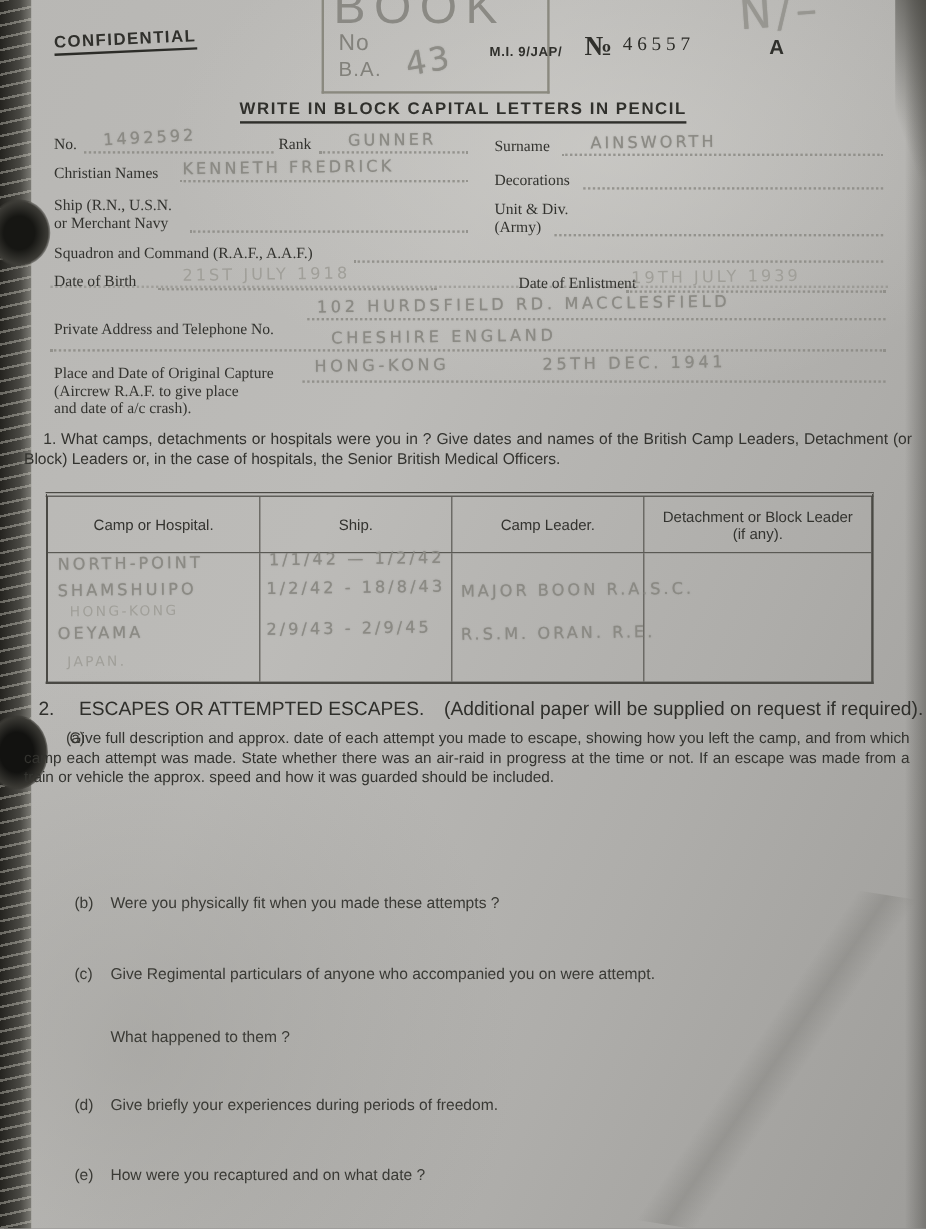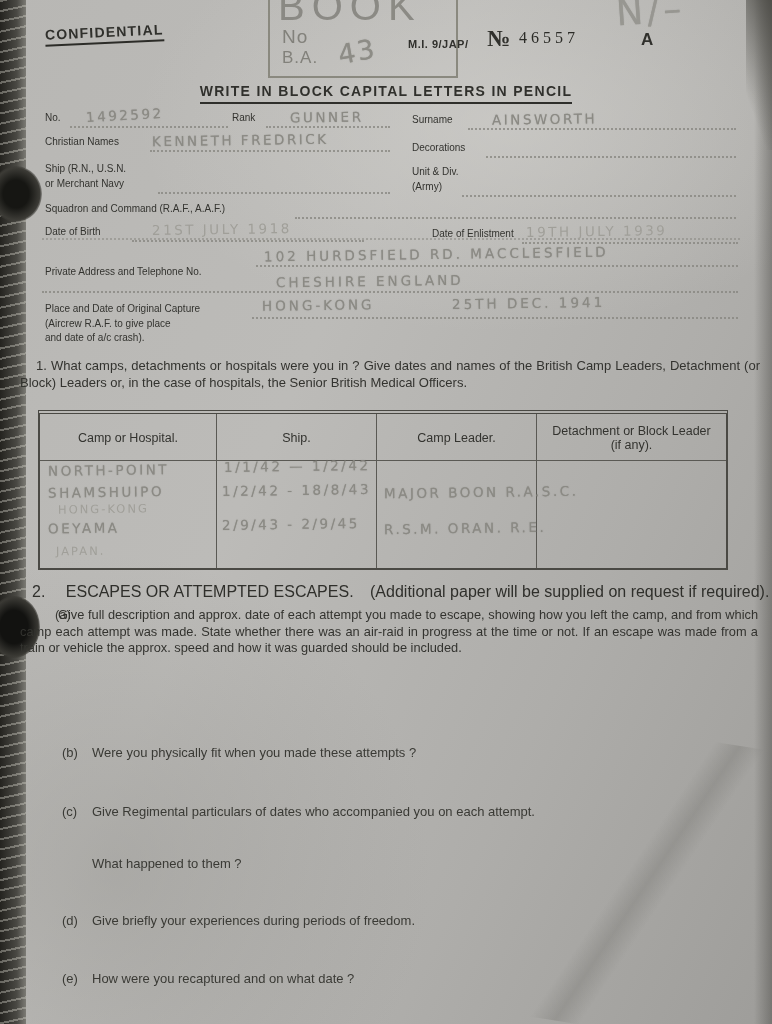--- a/index.html
+++ b/index.html
@@ -9,21 +9,21 @@
   .page{
     position:relative;width:772px;height:1024px;overflow:hidden;
     font-family:"Liberation Sans",sans-serif;color:var(--ink);
     background:
       radial-gradient(ellipse 520px 300px at 65% 12%, rgba(212,211,207,.55), transparent 70%),
       radial-gradient(ellipse 420px 420px at 15% 85%, rgba(150,149,145,.45), transparent 75%),
       linear-gradient(115deg,#b8b7b4 0%,#bcbbb8 38%,#aeadaa 70%,#9e9d9a 100%),
       #b5b4b1;
   }
   .abs{position:absolute;}
-  .lbl{font-size:10px;color:#33332f;white-space:nowrap;}
+  .lbl{font-size:13px;color:#33332f;white-space:nowrap;font-family:Liberation Serif, serif;}
   .dot{position:absolute;height:0;border-bottom:2px dotted #85847e;opacity:.75;}
   .hw{
     position:absolute;font-family:"DejaVu Sans",sans-serif;color:var(--pencil);
     letter-spacing:2.5px;font-size:13.5px;white-space:nowrap;transform:rotate(-0.8deg);
     text-shadow:0 0 1px rgba(110,110,104,.55);
   }
   .hw.faint{color:#a09f99;text-shadow:none;}
   .hw.sub{font-size:11.5px;letter-spacing:2px;}
   
   .binding{left:0;top:0;width:26px;height:1024px;
@@ -187,21 +187,21 @@
     <span class="note">(Additional paper will be supplied on request if required).</span>
   </div>
 
   <div class="tag" style="left:55px;top:607px;">(a)</div>
   <div class="para" style="left:20px;top:607px;width:738px;text-indent:38px;font-size:12.8px;line-height:16.5px;">Give full description and approx. date of each attempt you made to escape, showing how you left the camp,  and from which camp each attempt was made.  State whether there was an air-raid in progress at the time or not.  If an escape was made from a train or vehicle the approx. speed and how it was guarded should be included.</div>
 
   <div class="tag" style="left:62px;top:745px;">(b)</div>
   <div class="qtext" style="left:92px;top:745px;">Were you physically fit when you made these attempts ?</div>
 
   <div class="tag" style="left:62px;top:804px;">(c)</div>
-  <div class="qtext" style="left:92px;top:804px;">Give Regimental particulars of dates who accompanied you on each attempt.</div>
+  <div class="qtext" style="left:92px;top:804px;">Give Regimental particulars of anyone who accompanied you on were attempt.</div>
 
   <div class="qtext" style="left:92px;top:856px;">What happened to them ?</div>
 
   <div class="tag" style="left:62px;top:913px;">(d)</div>
   <div class="qtext" style="left:92px;top:913px;">Give briefly your experiences during periods of freedom.</div>
 
   <div class="tag" style="left:62px;top:971px;">(e)</div>
   <div class="qtext" style="left:92px;top:971px;">How were you recaptured and on what date ?</div>
 
 </div>

